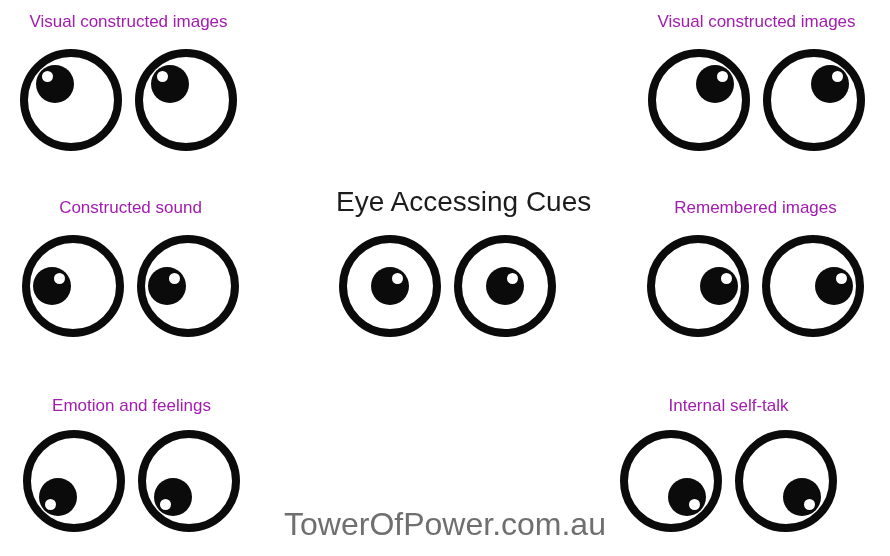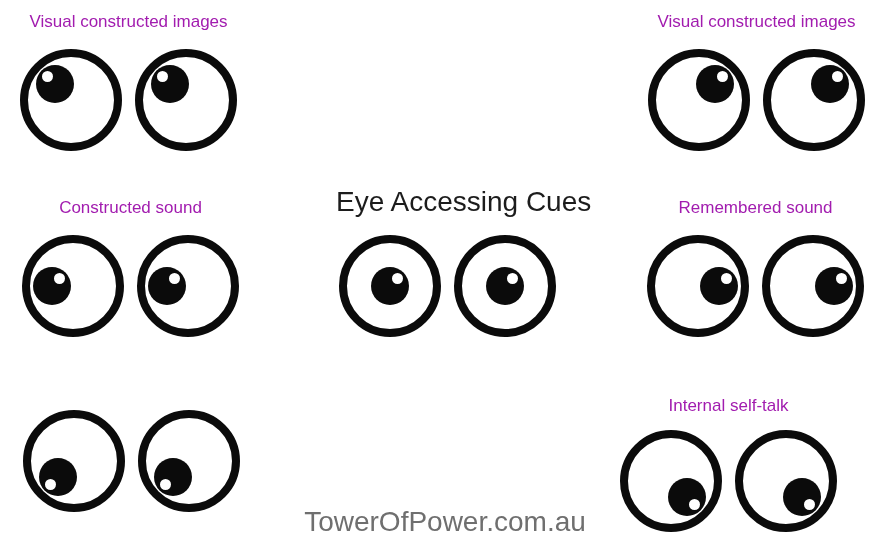--- a/index.html
+++ b/index.html
@@ -81,21 +81,21 @@
     font-size: 28px;
     line-height: 32px;
     color: #1c1c1c;
     white-space: nowrap;
   }
   .footer {
     position: absolute;
     left: 0; top: 506px;
     width: 100%;
     text-align: center;
-    font-size: 28px;
+    font-size: 32px;
     color: #6f6f6f;
     white-space: nowrap;
   }
 </style>
 </head>
 <body>
 
 <div id="canvas">
 
   <section class="group pos-tl">
@@ -156,36 +156,37 @@
       </div>
       <div class="eye">
         <div class="pupil">
           <div class="highlight"></div>
         </div>
       </div>
     </div>
   </section>
 
   <section class="group pos-mr">
-    <div class="label">Remembered sound</div>
+    <div class="label">Remembered images</div>
     <div class="pair gaze-right">
       <div class="eye">
         <div class="pupil">
           <div class="highlight"></div>
         </div>
       </div>
       <div class="eye">
         <div class="pupil">
           <div class="highlight"></div>
         </div>
       </div>
     </div>
   </section>
 
   <section class="group pos-bl">
+    <div class="label">Emotion and feelings</div>
     <div class="pair gaze-down-left">
       <div class="eye">
         <div class="pupil">
           <div class="highlight"></div>
         </div>
       </div>
       <div class="eye">
         <div class="pupil">
           <div class="highlight"></div>
         </div>

